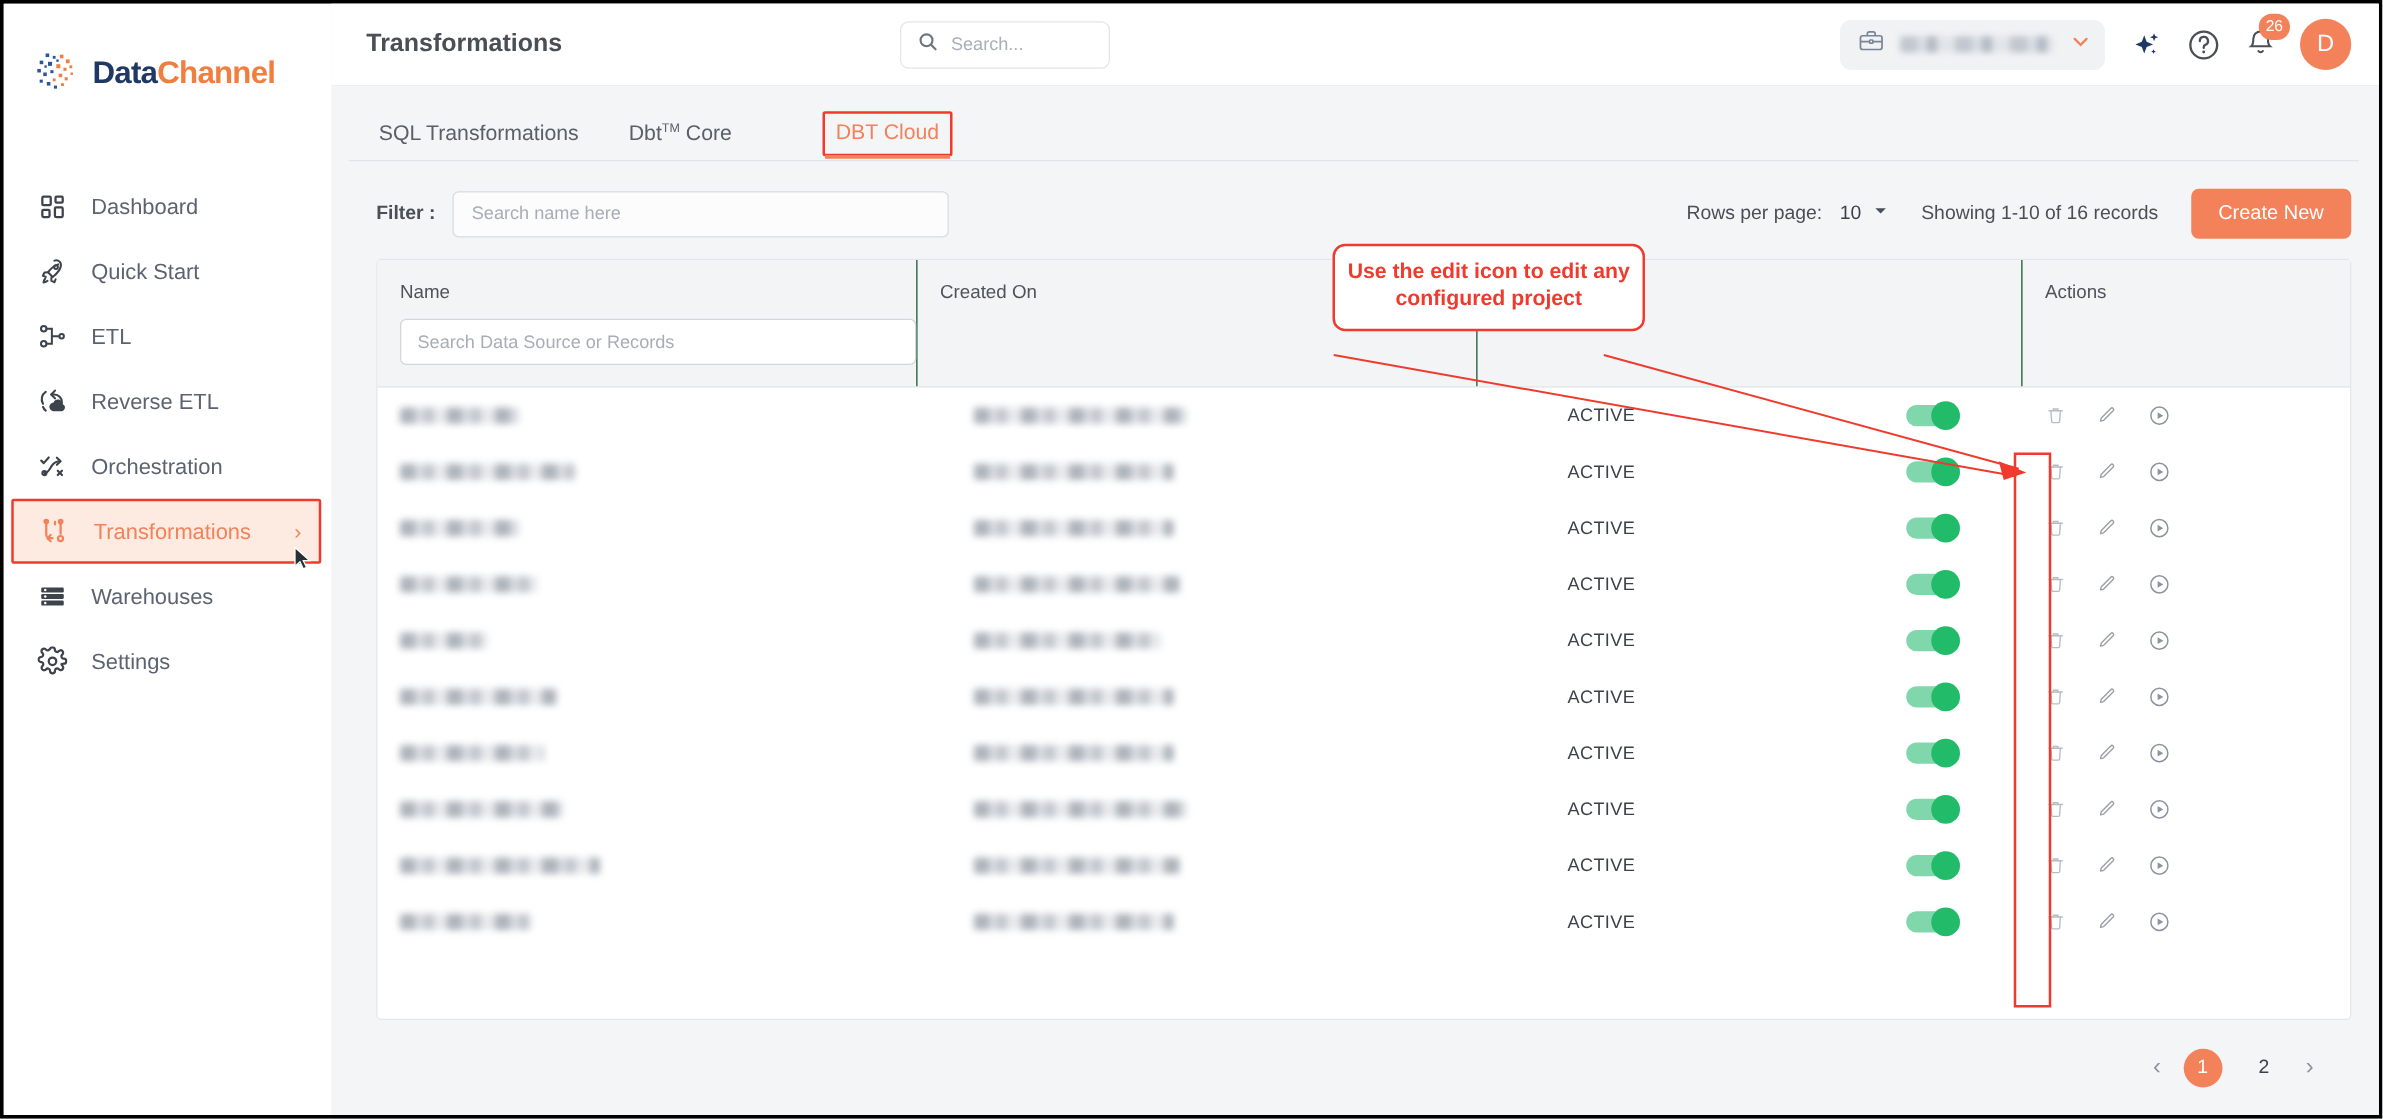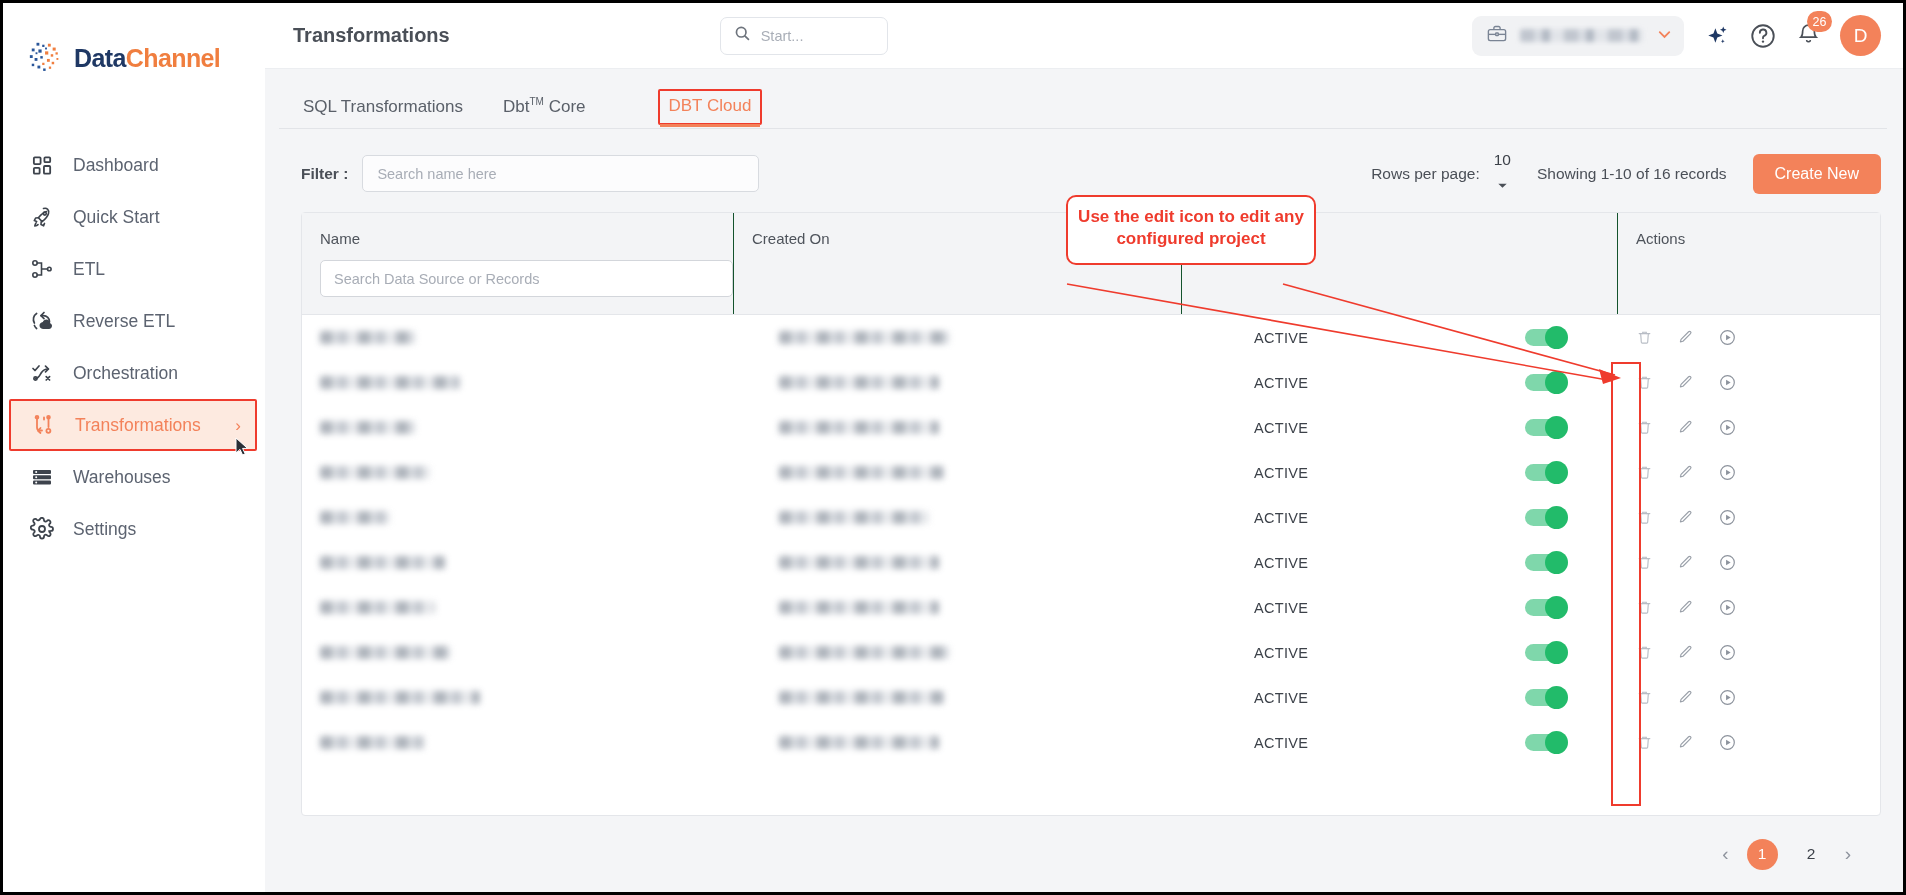--- a/index.html
+++ b/index.html
@@ -165,21 +165,21 @@
   .filter-input {
     width: 397px; height: 37px;
     border: 1px solid #d8dbe0; border-radius: 5px;
     background: #fcfcfd; padding: 0 14px;
     font-size: 14.5px; color: #3c4149;
     font-family: "Liberation Sans", sans-serif;
   }
   .filter-input::placeholder { color: #a8adb6; }
   .filter-right { margin-left: auto; display: flex; align-items: center; gap: 26px; }
   .rpp-label { font-size: 15.5px; color: #4a4f57; }
-  .rpp-select { display: flex; align-items: center; gap: 9px; cursor: pointer; margin-left: -12px; flex-direction: column; }
+  .rpp-select { display: flex; align-items: center; gap: 9px; cursor: pointer; margin-left: -12px; }
   .rpp-value { font-size: 15.5px; color: #3c4149; }
   .showing { font-size: 15.5px; color: #4a4f57; white-space: nowrap; }
   .create-btn {
     background: #f3825a; color: #fff; border: none;
     height: 40px; padding: 0 22px; border-radius: 6px;
     font-size: 16px; cursor: pointer;
     font-family: "Liberation Sans", sans-serif;
   }
 
   
@@ -419,21 +419,21 @@
     <header class="topbar">
       <span class="page-title">Transformations</span>
 
       <div class="global-search">
         <span>
           <svg viewBox="0 0 20 20" width="17" height="17" fill="none" stroke="#6e747d" stroke-width="2" stroke-linecap="round">
             <circle cx="8.5" cy="8.5" r="5.6"></circle>
               <path d="M13 13l4 4"></path>
           </svg>
         </span>
-        <span class="ph">Start...</span>
+        <span class="ph">Search...</span>
       </div>
 
       <div class="topbar-right">
         <div class="org-select">
           <span>
             <svg viewBox="0 0 24 24" width="22" height="22" fill="none" stroke="#7a8494" stroke-width="1.5">
               <rect x="2.6" y="7.2" width="18.8" height="12" rx="2"></rect>
               <path d="M8.6 7.2V5.4a1.6 1.6 0 0 1 1.6-1.6h3.6a1.6 1.6 0 0 1 1.6 1.6v1.8"></path>
               <path d="M2.6 12.4h18.8"></path>
                 <rect x="10.6" y="10.9" width="2.8" height="2.8" rx=".6" fill="#fff"></rect>

